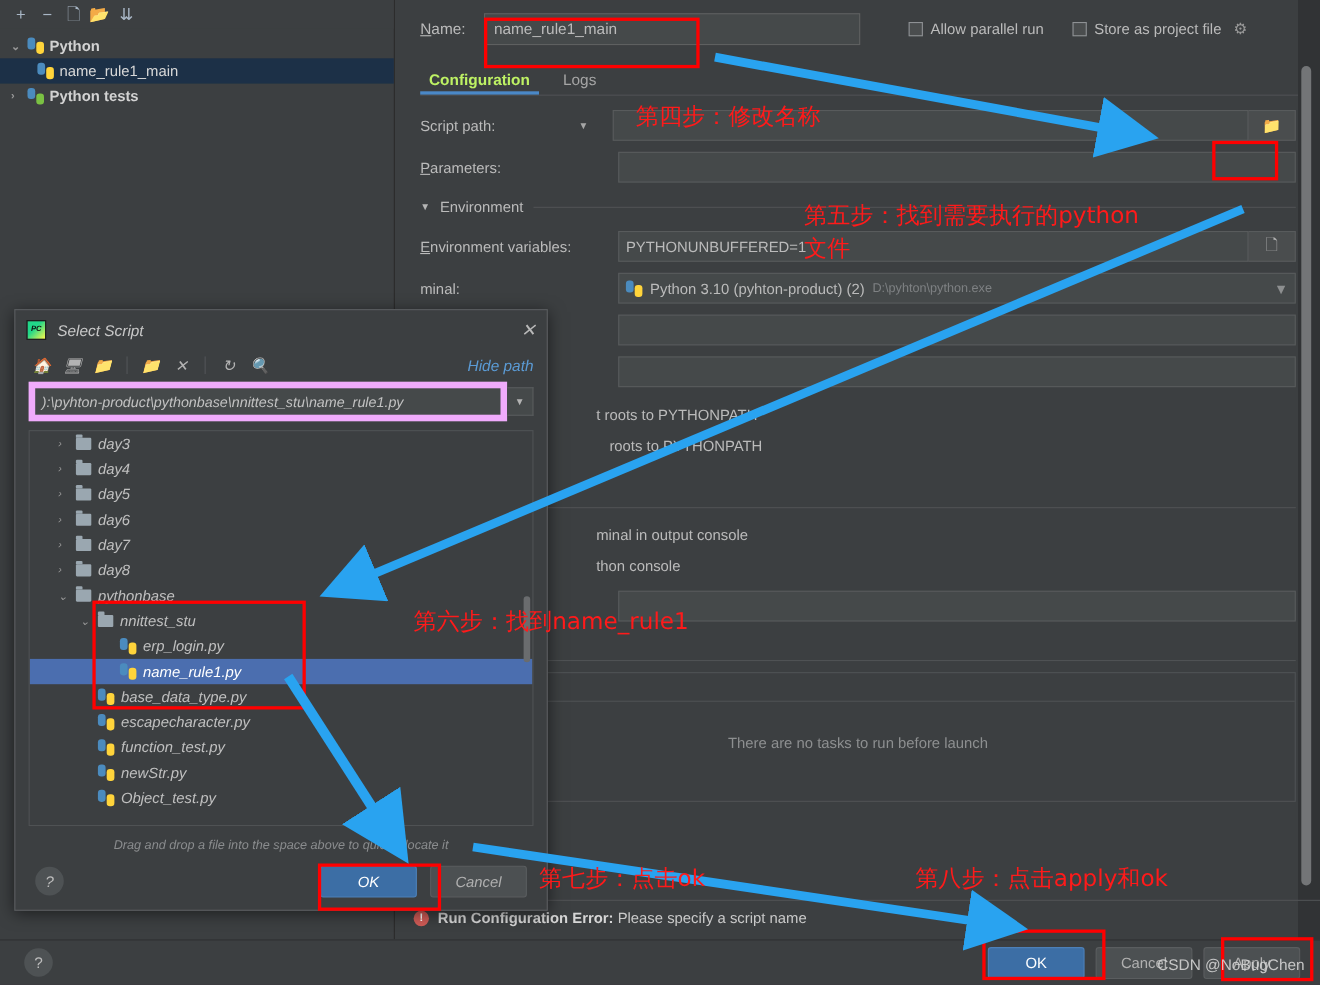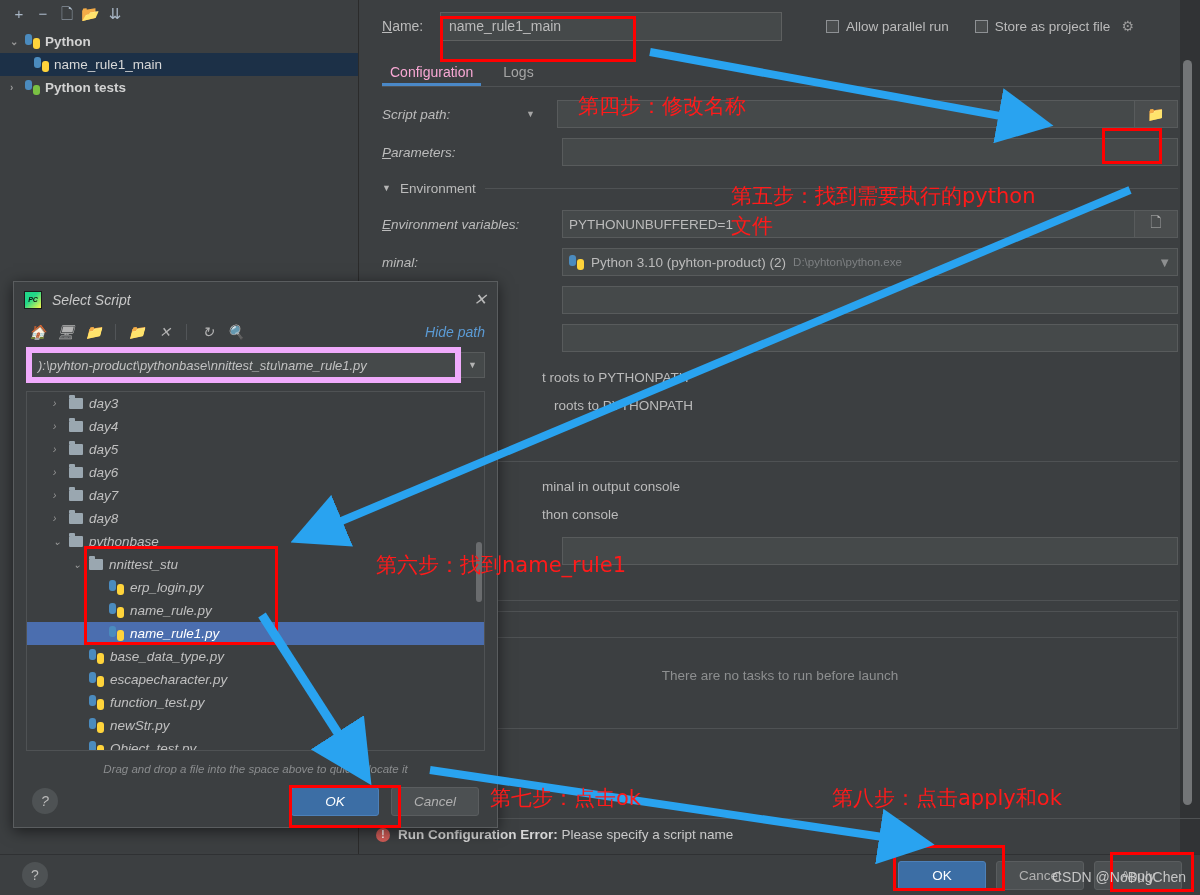--- a/index.html
+++ b/index.html
@@ -65,29 +65,29 @@
   .cb-item { display:flex; align-items:center; gap:7px; color:#bbbbbb; font-size: 13.5px; }
   .cbox {
     width:13px; height:13px; border:1px solid #8e9194; background:#4a4d4e; flex:none;
   }
   .gear {
     width:15px;height:15px;color:#9a9a9a;font-size:14px;line-height:15px;margin-left:4px;
   }
 
   .tabs { display:flex; align-items:flex-end; gap: 14px; padding-left: 22px; height: 34px; }
   .tab { color:#a5a5a5; font-size:14px; padding: 0 8px 6px 8px; position: relative; }
-  .tab.active { color:#f9a8d4; }
+  .tab.active { color:#bef264;font-weight:bold; }
   .tab.active::after {
     content:''; position:absolute; left:0; right:0; bottom:0; height:3px; background:#4a88c7;
   }
   .tabs-underline { height:1px; background:#4f5254; margin: 0 14px 0 22px; }
 
   .form { padding: 8px 22px 0 22px; }
   .frow { display:flex; align-items:center; height:38px; }
-  .flabel { color:#bbbbbb; font-size:13.5px; width:180px; flex:none;font-style:italic; }
+  .flabel { color:#bbbbbb; font-size:13.5px; width:180px; flex:none; }
   .flabel u { text-decoration: underline; }
   .fcombo-arrow { color:#a6a6a6; font-size:9px; margin-left:-36px; margin-right: 22px; }
   .finput {
     flex:1; height:28px; background:#45494a; border:1px solid #585b5c; display:flex;
     align-items:center; padding:0 6px; color:#bbbbbb; font-size:13.5px; position:relative;
   }
   .fbtn {
     width:44px; height:28px; border:1px solid #585b5c; background:#4a4d4e; margin-left:-1px;
     display:flex; align-items:center; justify-content:center; color:#b4b4b4; font-size:14px;
   }
@@ -426,24 +426,20 @@
       </div>
       <div class="dtree-row" style="padding-left:46px">
         <span class="chev">⌄</span>
         <span class="folder-ico"></span>
         <span>nnittest_stu</span>
       </div>
       <div class="dtree-row" style="padding-left:82px">
         <span class="py-ico"></span>
         <span>erp_login.py</span>
       </div>
-      <div class="dtree-row" style="padding-left:82px">
-        <span class="py-ico"></span>
-        <span>name_rule.py</span>
-      </div>
       <div class="dtree-row sel" style="padding-left:82px">
         <span class="py-ico"></span>
         <span>name_rule1.py</span>
       </div>
       <div class="dtree-row" style="padding-left:62px">
         <span class="py-ico"></span>
         <span>base_data_type.py</span>
       </div>
       <div class="dtree-row" style="padding-left:62px">
         <span class="py-ico"></span>

